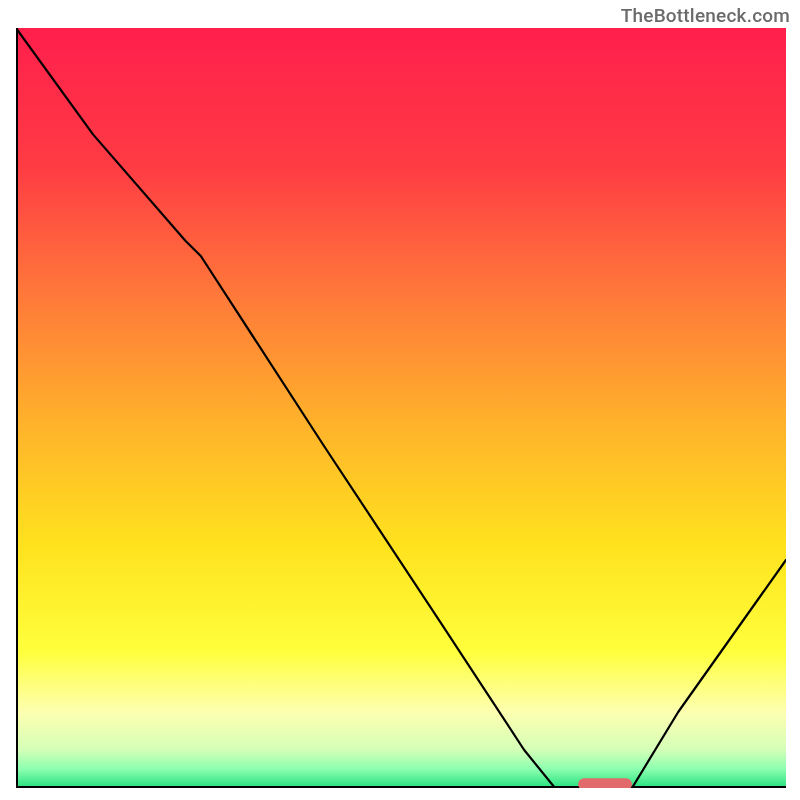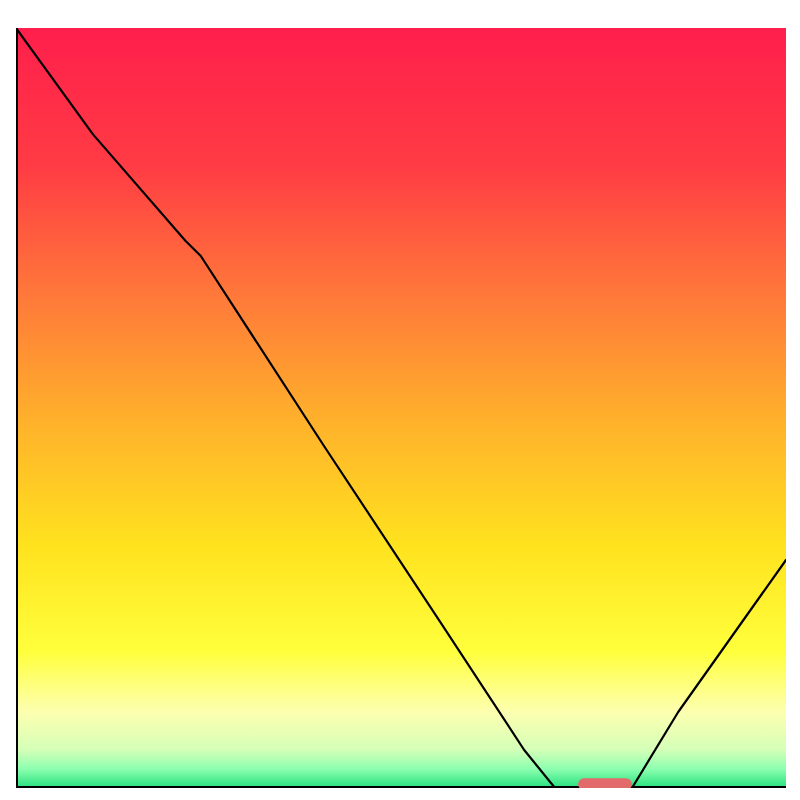--- a/index.html
+++ b/index.html
@@ -32,20 +32,21 @@
     width: 770px;
     height: 760px;
   }
   svg { display: block; }
 </style>
 </head>
 <body>
 
 <div class="stage">
 
+  <div class="watermark">TheBottleneck.com</div>
 
   <div class="plot">
     <svg id="chart-svg" width="770" height="760" viewBox="0 0 770 760">
       <defs>
         <linearGradient id="bg-grad" x1="0" y1="0" x2="0" y2="1">
             <stop offset="0.00%" stop-color="#ff1f4c"></stop>
             <stop offset="18.00%" stop-color="#ff3b44"></stop>
             <stop offset="35.00%" stop-color="#ff783a"></stop>
             <stop offset="52.00%" stop-color="#ffb22b"></stop>
             <stop offset="68.00%" stop-color="#ffe21e"></stop>

